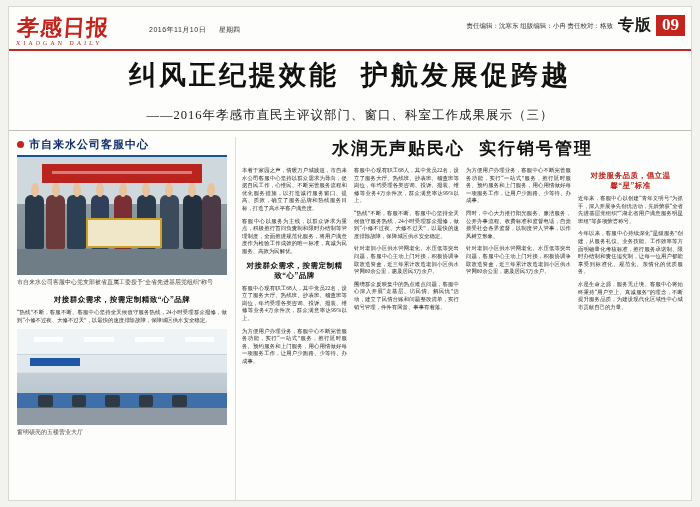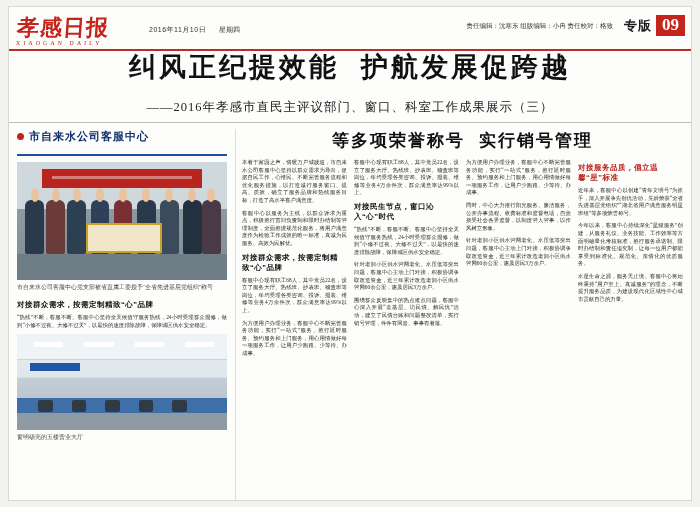--- a/index.html
+++ b/index.html
@@ -64,36 +64,36 @@
   .mast-credits{
     position:absolute;right:78px;top:14px;
     font-size:6.5px;color:#333;text-align:right;
     line-height:9px;
   }
   .special-box{
     position:absolute;right:6px;top:8px;
     display:flex;align-items:center;
   }
   .special-label{
-    font-size:13px;color:#1a1a1a;font-weight:bold;
+    font-size:16px;color:#1a1a1a;font-weight:bold;
     font-family:"Liberation Serif", serif;
     letter-spacing:1px;
     margin-right:4px;
   }
   .special-num{
     background:#c4241c;color:#fff;
     font-size:17px;font-weight:bold;
     font-family:"Liberation Serif", serif;
     padding:1px 6px 2px 6px;
     line-height:18px;
   }
 
   
   .headline-wrap{
-    padding:0 10px 4px 10px;
+    padding:8px 10px 4px 10px;
     border-bottom:1px solid #bdbdb6;
   }
   .headline{
     text-align:center;
     font-family:"Liberation Serif", serif;
     font-weight:bold;
     font-size:27px;
     letter-spacing:3px;
     color:#111;
     line-height:32px;
@@ -115,21 +115,21 @@
     padding:6px 8px 0 8px;
     box-sizing:border-box;
     height:400px;
   }
   .col-left{width:218px;flex:0 0 218px;padding-right:8px;box-sizing:border-box;}
   .col-right{flex:1;padding-left:6px;border-left:1px solid #ddd;box-sizing:border-box;}
 
   .kicker{
     display:flex;align-items:center;
     border-bottom:2px solid #1a52a0;
-    padding-bottom:10px;margin-bottom:6px;
+    padding-bottom:3px;
   }
   .kicker .dot{
     width:7px;height:7px;border-radius:50%;
     background:#c4241c;margin-right:5px;flex:0 0 7px;
   }
   .kicker .ktext{
     font-family:"Liberation Serif", serif;
     font-weight:bold;font-size:11px;color:#10306e;letter-spacing:1px;
   }
 
@@ -185,25 +185,25 @@
   .para{
     font-family:"Liberation Serif", serif;
     font-size:5.4px;
     line-height:7.6px;
     color:#2a2a2a;
     text-align:justify;
     margin:0 0 5px 0;
     word-break:break-all;
   }
   .subhead{
-    font-family:Liberation Sans, sans-serif;
+    font-family:Liberation Serif, serif;
     font-weight:bold;
     font-size:7.5px;
     color:#111;
-    text-align:left;
+    text-align:center;
     letter-spacing:.5px;
     margin:4px 0 4px 0;
   }
   .subhead.red{color:#b9241f;}
 </style>
 </head>
 <body>
 
 <div class="page">
   <div class="sheet">
@@ -276,34 +276,33 @@
             <div class="chair" style="left:42%"></div>
             <div class="chair" style="left:58%"></div>
             <div class="chair" style="left:74%"></div>
           </div>
         </div>
         <div class="cap">窗明硕亮的五楼营业大厅</div>
       </div>
 
       <div class="col-right">
         <div class="h2-title">
-          <span>等多项荣誉称号</span><span class="gap"></span><span>实行销号管理</span>
+          <span>水润无声贴民心</span><span class="gap"></span><span>实行销号管理</span>
         </div>
 
         <div class="textcols">
           <div class="tcol">
             <p class="para">本着于家园之声，情暖万户城践道，市自来水公司客服中心坚持以群众需求为导向，促据自民工作，心惟民、不断完善服务流程和优化服务措施，以打造诚行服务窗口、提高、质效，确立了服务品牌和热线服务目标，打造了高水平客户满意度。</p>
             <p class="para">客服中心以服务为主线，以群众诉求为重点，积极推行首问负责制和限时办结制等管理制度，全面推进规范化服务，将用户满意度作为检验工作成效的唯一标准，真诚为民服务、高效为民解忧。</p>
             <div class="subhead">对接群众需求，按需定制精致“心”品牌</div>
             <p class="para">客服中心现有职工68人，其中党员22名，设立了服务大厅、热线班、抄表班、稽查班等岗位，年均受理各类咨询、投诉、报装、维修等业务4万余件次，群众满意率达99%以上。</p>
             <p class="para">为方便用户办理业务，客服中心不断完善服务功能，实行“一站式”服务，推行延时服务、预约服务和上门服务，用心用情做好每一项服务工作，让用户少跑路、少等待、办成事。</p>
           </div>
           <div class="tcol">
             <p class="para">客服中心现有职工68人，其中党员22名，设立了服务大厅、热线班、抄表班、稽查班等岗位，年均受理各类咨询、投诉、报装、维修等业务4万余件次，群众满意率达99%以上。</p>
-            <div class="subhead">对接民生节点，窗口沁入“心”时代</div>
             <p class="para">“热线”不断，客服不断。客服中心坚持全天候值守服务热线，24小时受理群众报修，做到“小修不过夜、大修不过天”，以最快的速度排除故障，保障城区供水安全稳定。</p>
             <p class="para">针对老旧小区供水管网老化、水压低等突出问题，客服中心主动上门对接，积极协调争取改造资金，近三年累计改造老旧小区供水管网60余公里，惠及居民3万余户。</p>
             <p class="para">围绕群众反映集中的热点难点问题，客服中心深入开展“走基层、访民情、解民忧”活动，建立了民情台账和问题整改清单，实行销号管理，件件有回音、事事有着落。</p>
           </div>
           <div class="tcol">
             <p class="para">为方便用户办理业务，客服中心不断完善服务功能，实行“一站式”服务，推行延时服务、预约服务和上门服务，用心用情做好每一项服务工作，让用户少跑路、少等待、办成事。</p>
             <p class="para">同时，中心大力推行阳光服务、廉洁服务，公开办事流程、收费标准和监督电话，自觉接受社会各界监督，以制度管人管事，以作风树立形象。</p>
             <p class="para">针对老旧小区供水管网老化、水压低等突出问题，客服中心主动上门对接，积极协调争取改造资金，近三年累计改造老旧小区供水管网60余公里，惠及居民3万余户。</p>
           </div>
           <div class="tcol">

